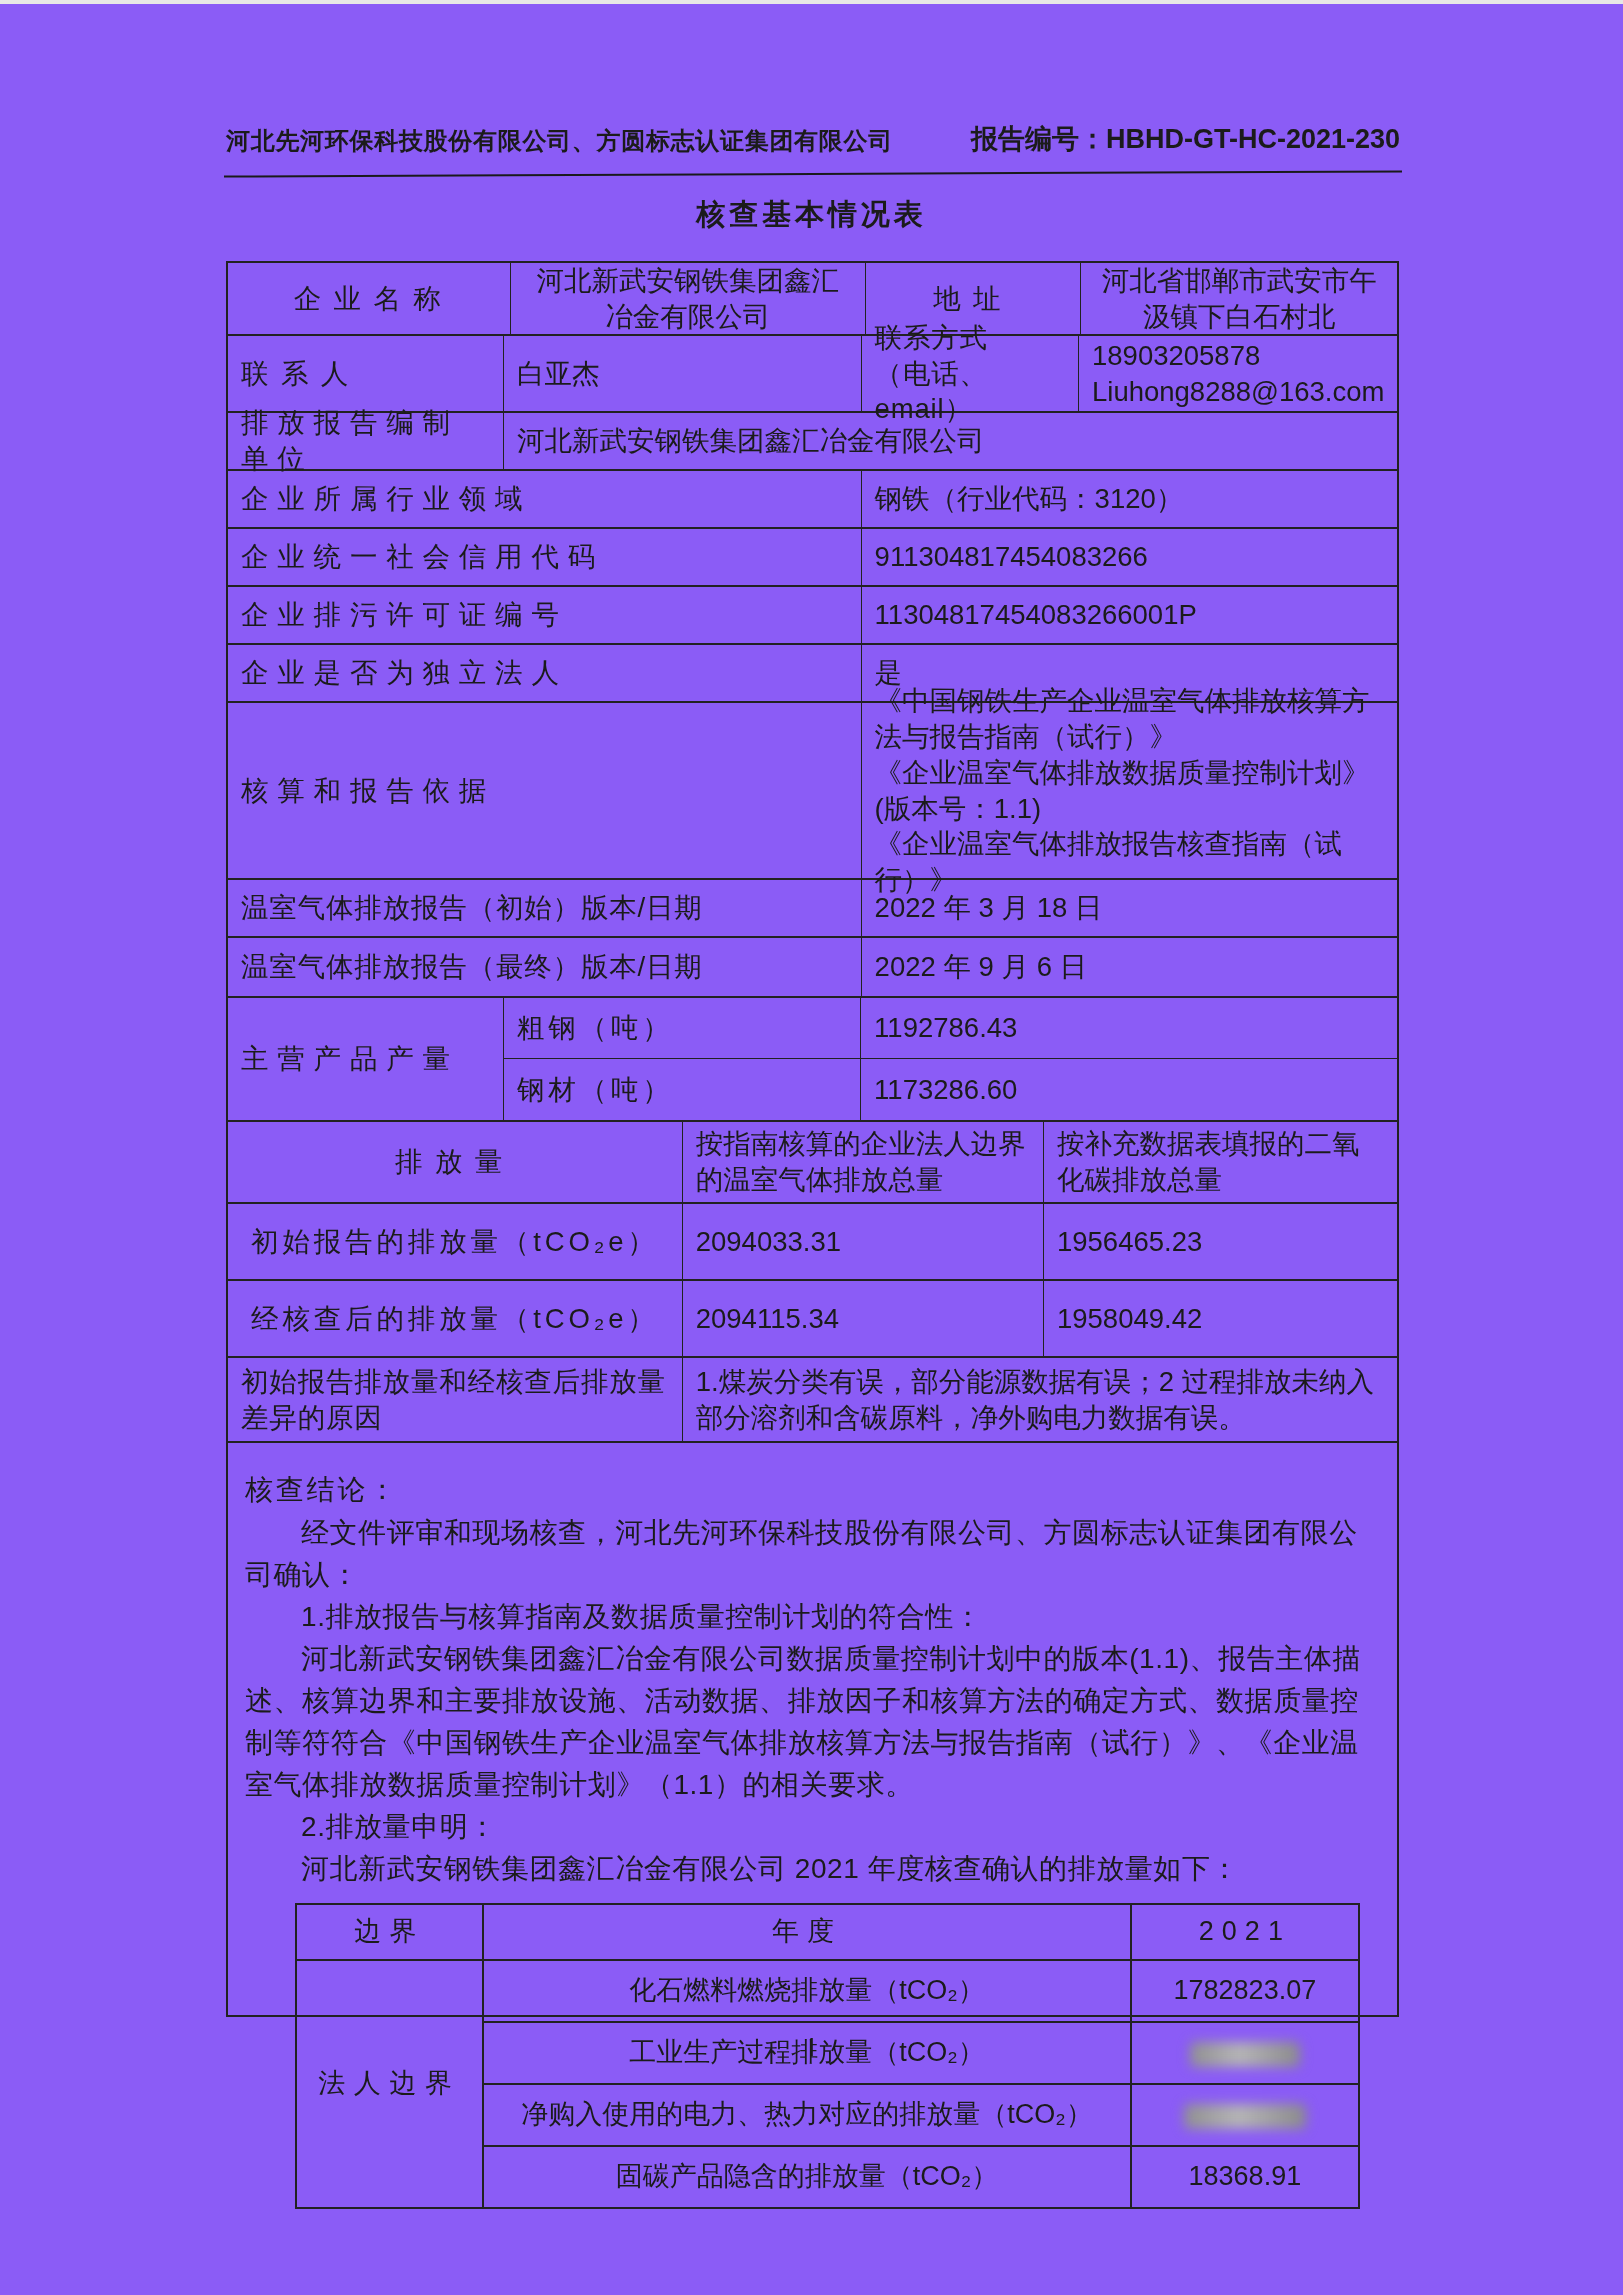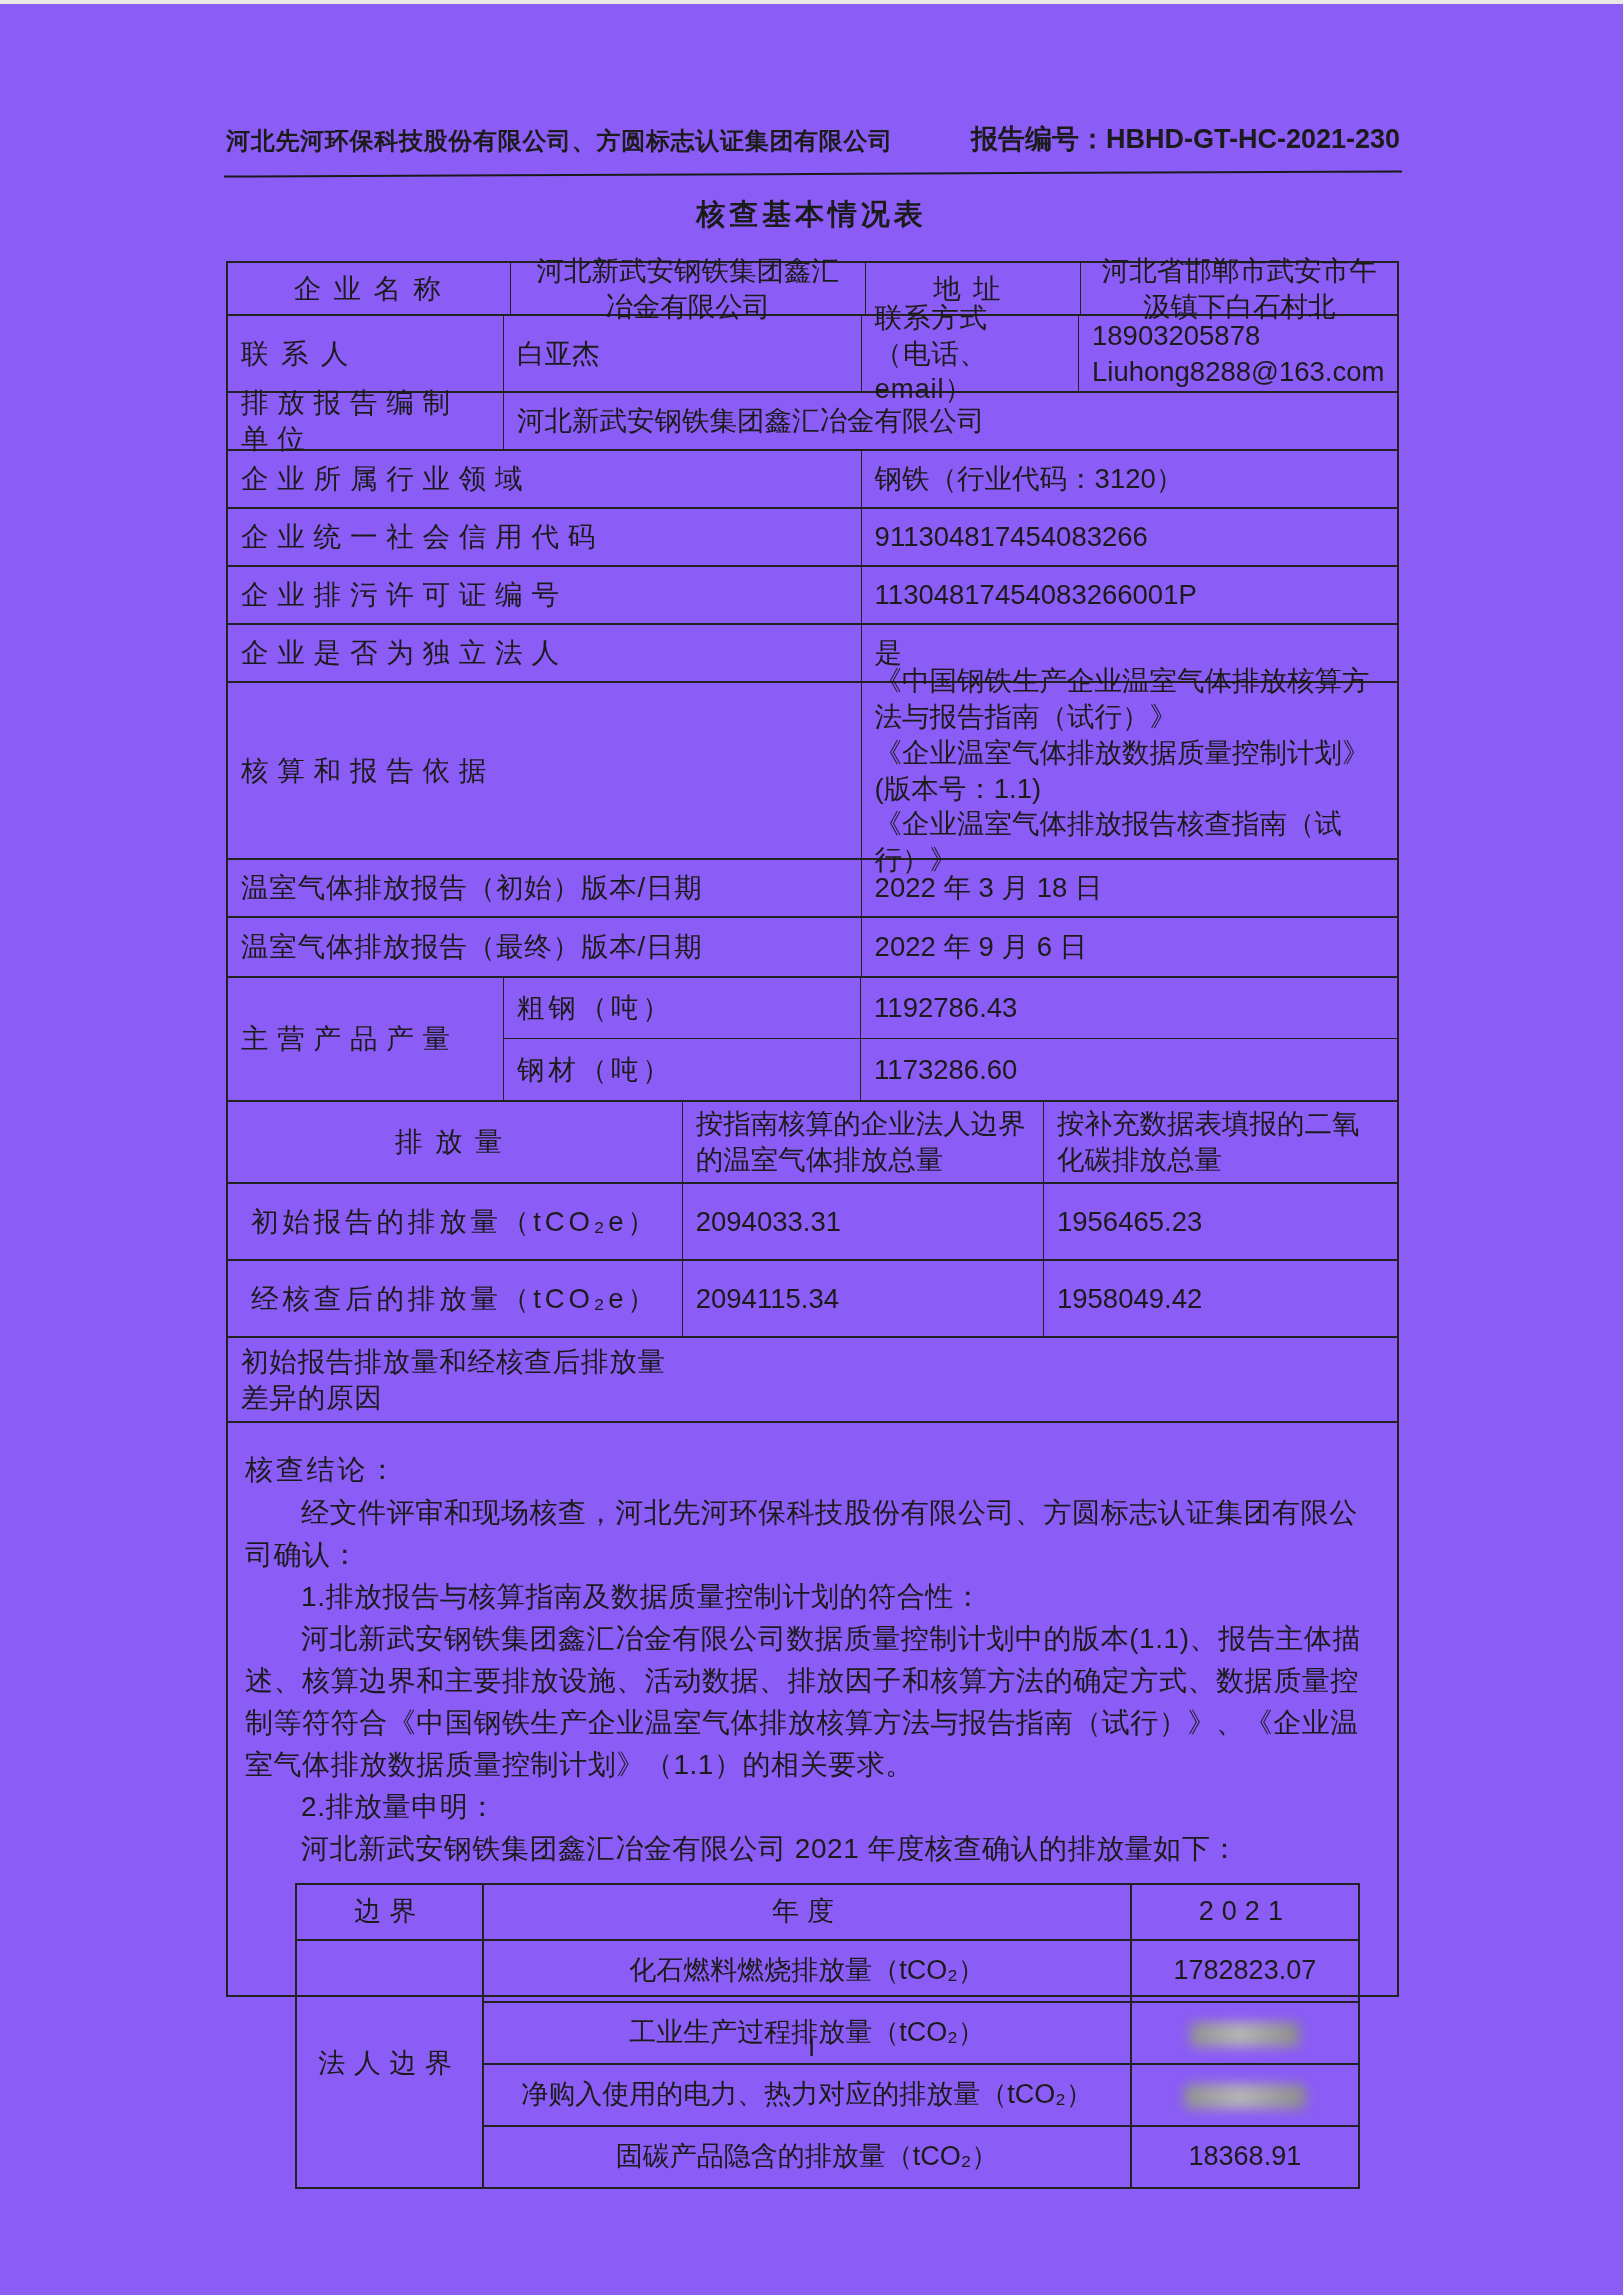--- a/index.html
+++ b/index.html
@@ -47,21 +47,21 @@
   .sp1{letter-spacing:0.45em;}
   .sp2{letter-spacing:0.32em;}
   .sp3{letter-spacing:0.14em;}
   .sp4{letter-spacing:0.03em;}
   .prewrap{white-space:pre-line;}
   
   .w-c1{width:23.6%;}  .w-c2{width:30.6%;}  .w-c3{width:18.6%;}  .w-c4{width:27.2%;}
   .w-half-l{width:54.2%;} .w-half-r{width:45.8%;}
   .w-em0{width:38.9%;} .w-em1{width:30.9%;} .w-em2{width:30.2%;}
   
-  .h-r1{height:53px;padding-left:9px;} .h-r2{height:77px;} .h-sm{height:58px;}
+  .h-r1{height:73px;padding-left:9px;} .h-r2{height:77px;} .h-sm{height:58px;}
   .h-basis{height:177px;} .h-r10{height:60px;}
   .h-prod{height:124px;} .h-prod-sub{height:62px;}
   .h-emh{height:82px;} .h-emv{height:77px;} .h-diff{height:85px;}
   .h-concl{height:572px;}
   
   .prod-right{display:flex;flex-direction:column;width:76.4%;}
   .prod-sub{display:flex;border-bottom:1.3px solid #222;box-sizing:border-box;}
   .prod-sub:last-child{border-bottom:none;}
   .prod-sub .cell{width:40%;}
   .prod-sub .cell:last-child{width:60%;}
@@ -196,20 +196,21 @@
     </div>
 
     <div class="trow h-emv">
       <div class="cell c sp3 w-em0">经核查后的排放量（tCO₂e）</div>
       <div class="cell w-em1">2094115.34</div>
       <div class="cell w-em2">1958049.42</div>
     </div>
 
     <div class="trow h-diff">
       <div class="cell sp4 w-em0">初始报告排放量和经核查后排放量差异的原因</div>
+      <div class="cell" style="width:61.1%">1.煤炭分类有误，部分能源数据有误；2 过程排放未纳入部分溶剂和含碳原料，净外购电力数据有误。</div>
     </div>
 
     <div class="trow h-concl">
       <div class="cell concl" style="width:100%;border-right:none;">
         <div class="concl-heading">核查结论：</div>
         <p>经文件评审和现场核查，河北先河环保科技股份有限公司、方圆标志认证集团有限公司确认：</p>
         <p>1.排放报告与核算指南及数据质量控制计划的符合性：</p>
         <p>河北新武安钢铁集团鑫汇冶金有限公司数据质量控制计划中的版本(1.1)、报告主体描述、核算边界和主要排放设施、活动数据、排放因子和核算方法的确定方式、数据质量控制等符符合《中国钢铁生产企业温室气体排放核算方法与报告指南（试行）》、《企业温室气体排放数据质量控制计划》（1.1）的相关要求。</p>
         <p>2.排放量申明：</p>
         <p>河北新武安钢铁集团鑫汇冶金有限公司 2021 年度核查确认的排放量如下：</p>

